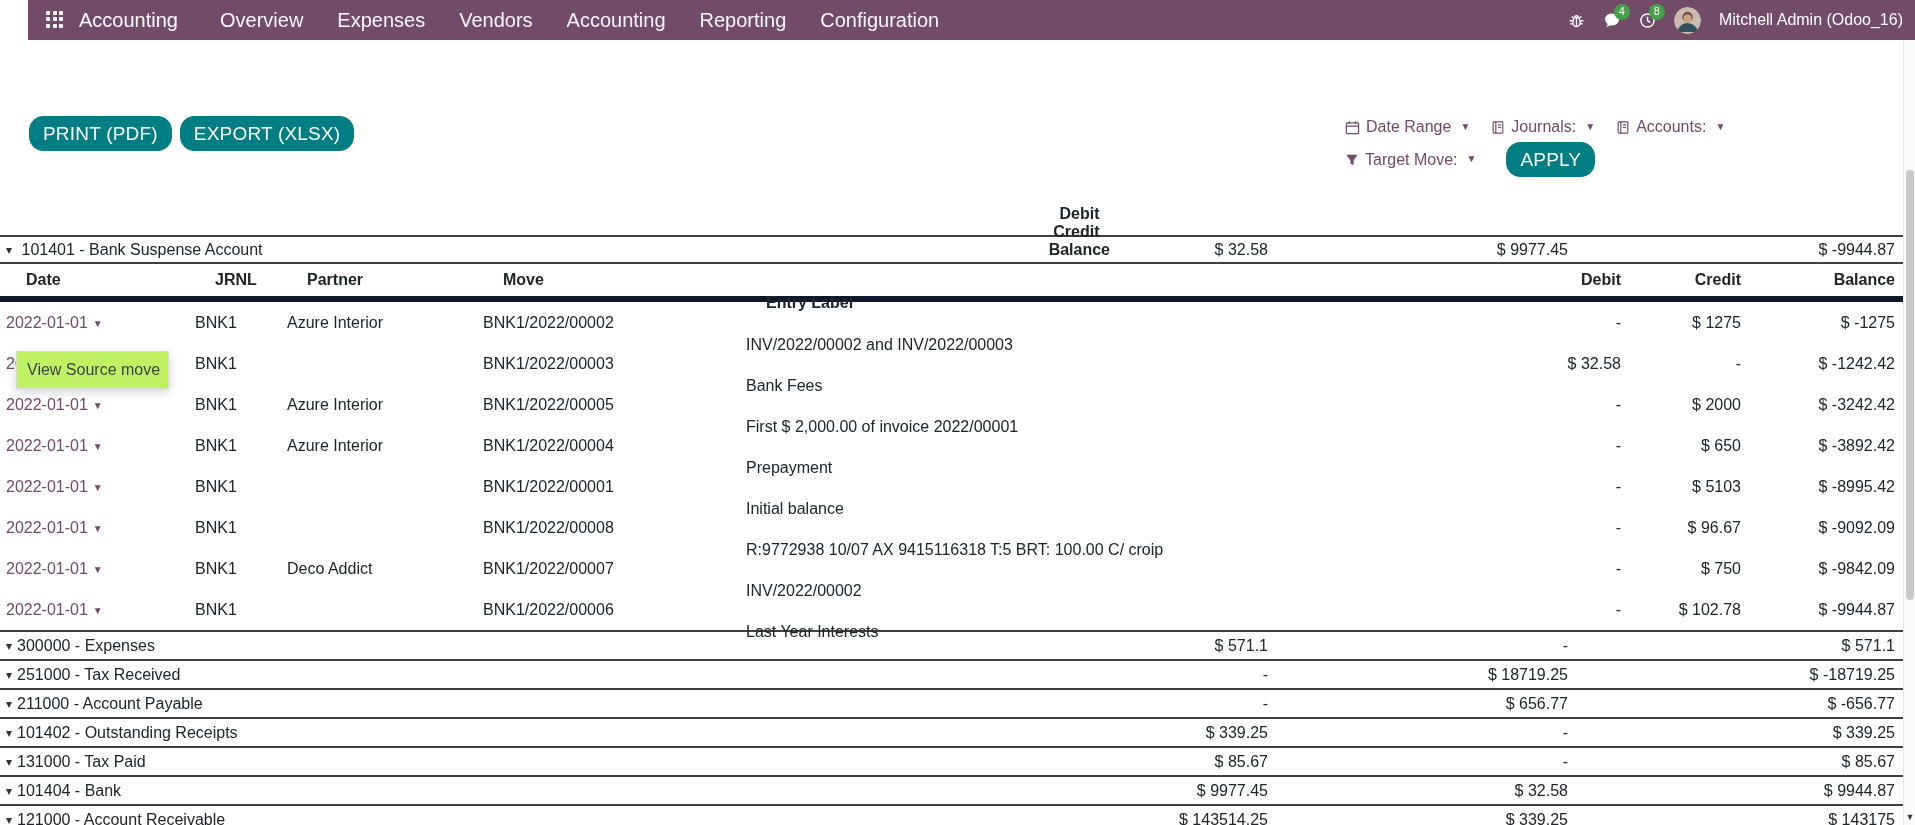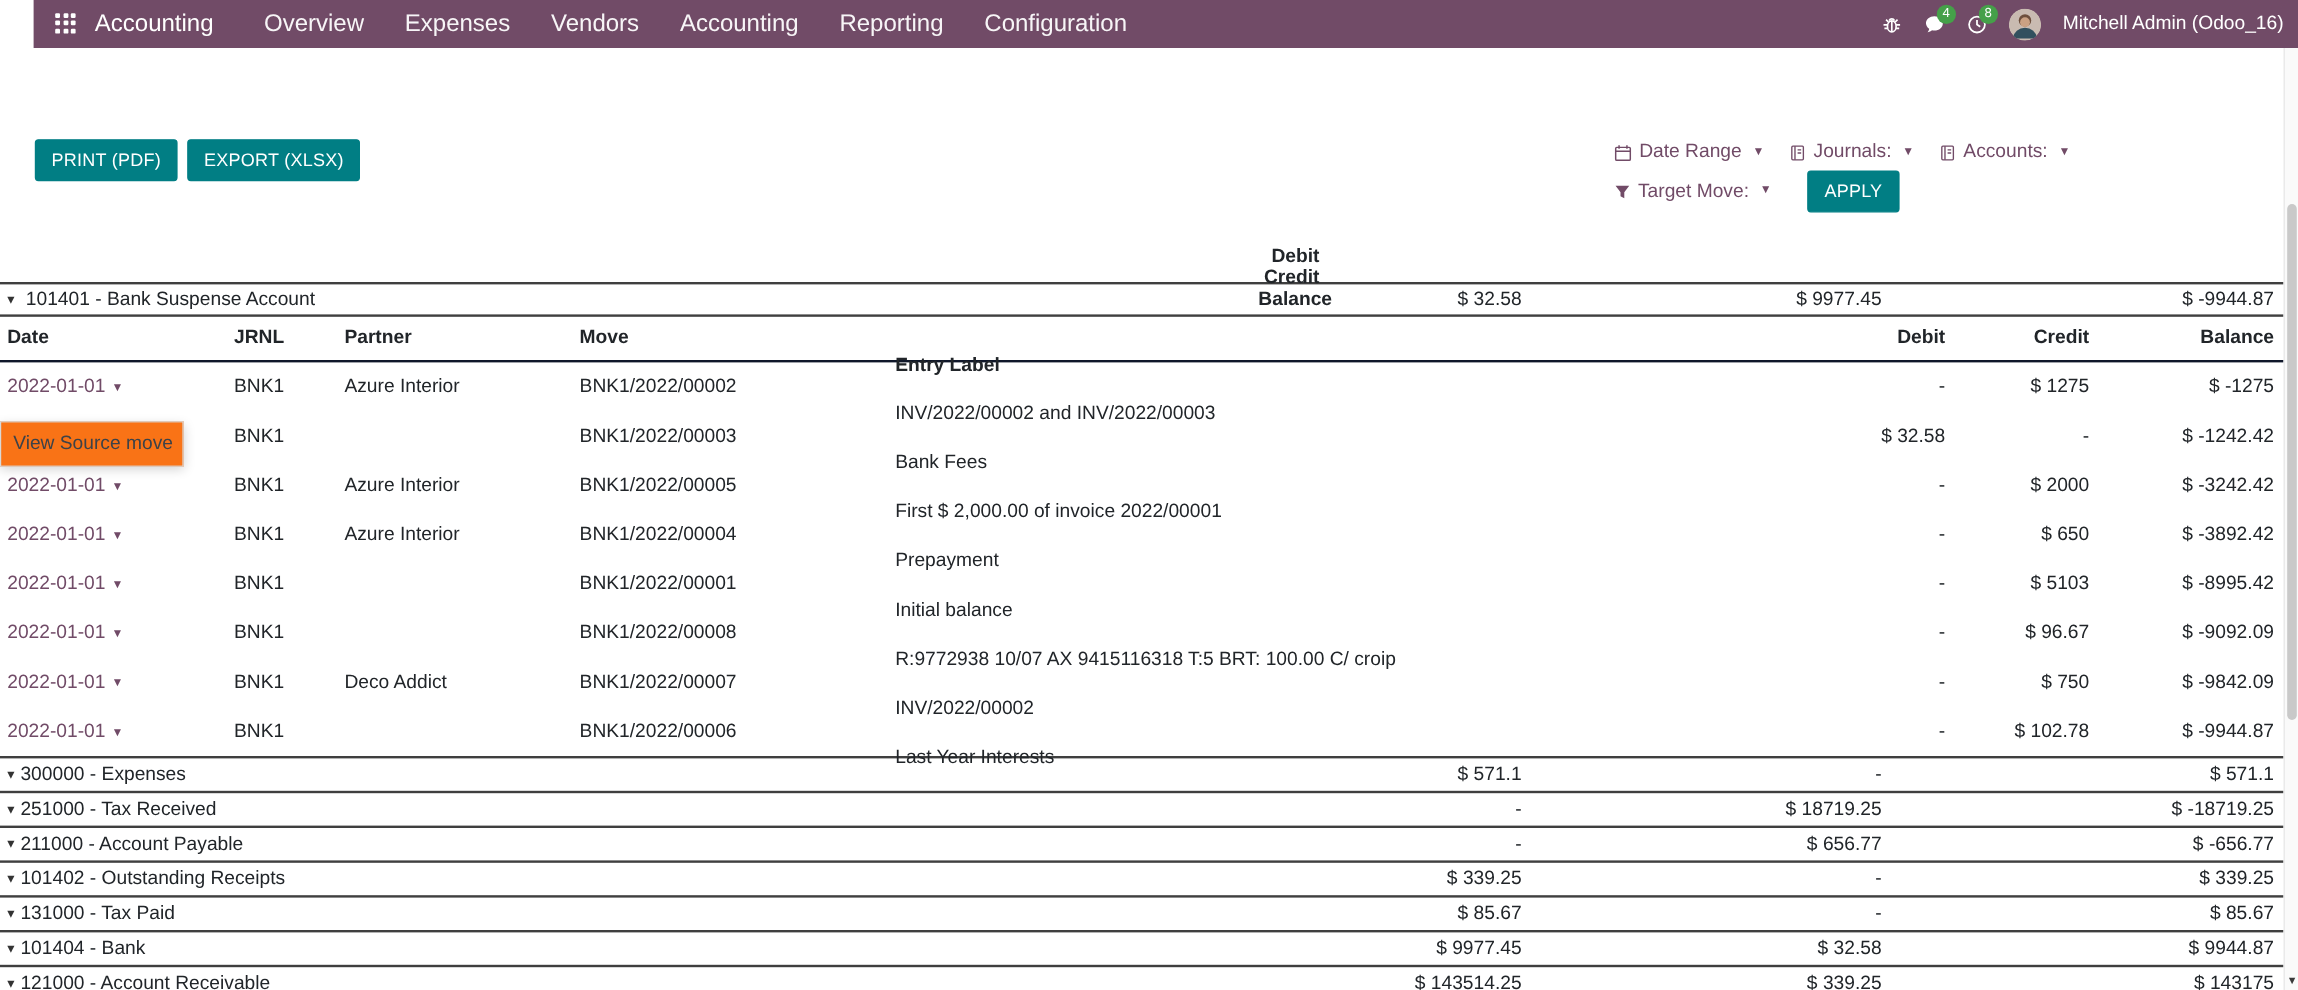--- a/index.html
+++ b/index.html
@@ -34,21 +34,21 @@
   }
   .avatar { width:27px; height:27px; border-radius:50%; overflow:hidden; display:block; cursor:pointer; }
   .user-name { cursor:pointer; white-space:nowrap; }
 
   
   .page-title { position:absolute; left:10px; top:56px; margin:0; font-size:33px;
     font-weight:700; color:#1d1d1d; }
   .action-buttons { position:absolute; left:29px; top:116px; display:flex; gap:8px; }
   .btn-primary {
     background:var(--primary, #017E84); color:#fff; border:1px solid var(--primary, #017E84);
-    border-radius:3px; font-size:15px; height:35px; padding:0 13px; cursor:pointer;
+    border-radius:14px; font-size:19px; height:35px; padding:0 13px; cursor:pointer;
     font-family:"Liberation Sans", sans-serif; letter-spacing:.2px;
   }
   .filters-row1 { position:absolute; top:118px; left:1345px; display:flex; gap:21px; align-items:center; }
   .filters-row2 { position:absolute; top:142px; left:1345px; display:flex; gap:30px; align-items:center; height:35px; }
   .filter { display:flex; align-items:center; gap:6px; color:var(--link, #714B67);
     font-size:16px; cursor:pointer; white-space:nowrap; }
   .filter svg { flex:0 0 auto; }
   .caret { font-size:10px; margin-left:3px; position:relative; top:-1px; }
 
   
@@ -57,36 +57,36 @@
   .c-account { flex:1 1 auto; padding-left:6px; white-space:nowrap; overflow:hidden; }
   .c-debit   { width:300px; text-align:right; padding-right:2px; }
   .c-credit  { width:300px; text-align:right; padding-right:2px; }
   .c-balance { width:333px; text-align:right; padding-right:8px; }
   .header-row { height:30px; font-weight:700;flex-direction:column; }
   .account-row { height:29px; border-top:2px solid var(--border-dark, #3F3F3F); cursor:pointer; }
   .account-row.expanded { border-bottom:2px solid var(--border-dark, #3F3F3F); }
   .row-caret { font-size:12px; margin-right:5px; color:#333; position:relative; top:-1px; }
 
   .detail-row { display:flex; align-items:center; height:41px; }
-  .detail-header { height:38px; font-weight:700; border-bottom:2px solid #0f172a; }
+  .detail-header { height:38px; font-weight:700; border-bottom:6px solid #0f172a;padding-left:20px; }
   .d-date    { width:195px; padding-left:6px; }
   .d-jrnl    { width:92px; }
   .d-partner { width:196px; }
   .d-move    { width:263px; }
   .d-label   { flex:1 1 auto; white-space:nowrap; overflow:hidden;margin-top:45px; }
   .d-debit   { width:85px;  text-align:right; }
   .d-credit  { width:120px; text-align:right; }
   .d-balance { width:162px; text-align:right; padding-right:8px; }
   .date-link { color:var(--link, #714B67); cursor:pointer; white-space:nowrap; }
   .sm-caret { font-size:10px; margin-left:5px; position:relative; top:-1px; }
   .rel { position:relative; }
 
   
   .context-menu {
-    position:absolute; left:0; top:-4px; width:153px; background:#f97316;
+    position:absolute; left:16px; top:-4px; width:153px; background:#bef264;
     border:1px solid #d9d9d9; box-shadow:0 3px 9px rgba(0,0,0,.18);
     z-index:20; padding:7px 0;
   }
   .context-menu .item { padding:0 10px; font-size:16px; line-height:22px;
     color:#3d4248; cursor:pointer; white-space:nowrap; }
 
   
   .scrollbar { position:absolute; right:0; top:40px; bottom:0; width:12px;
     background:#fafafa; border-left:1px solid #e7e7e7; z-index:25; }
   .scroll-thumb { position:absolute; left:2px; width:8px; top:130px; height:430px;

